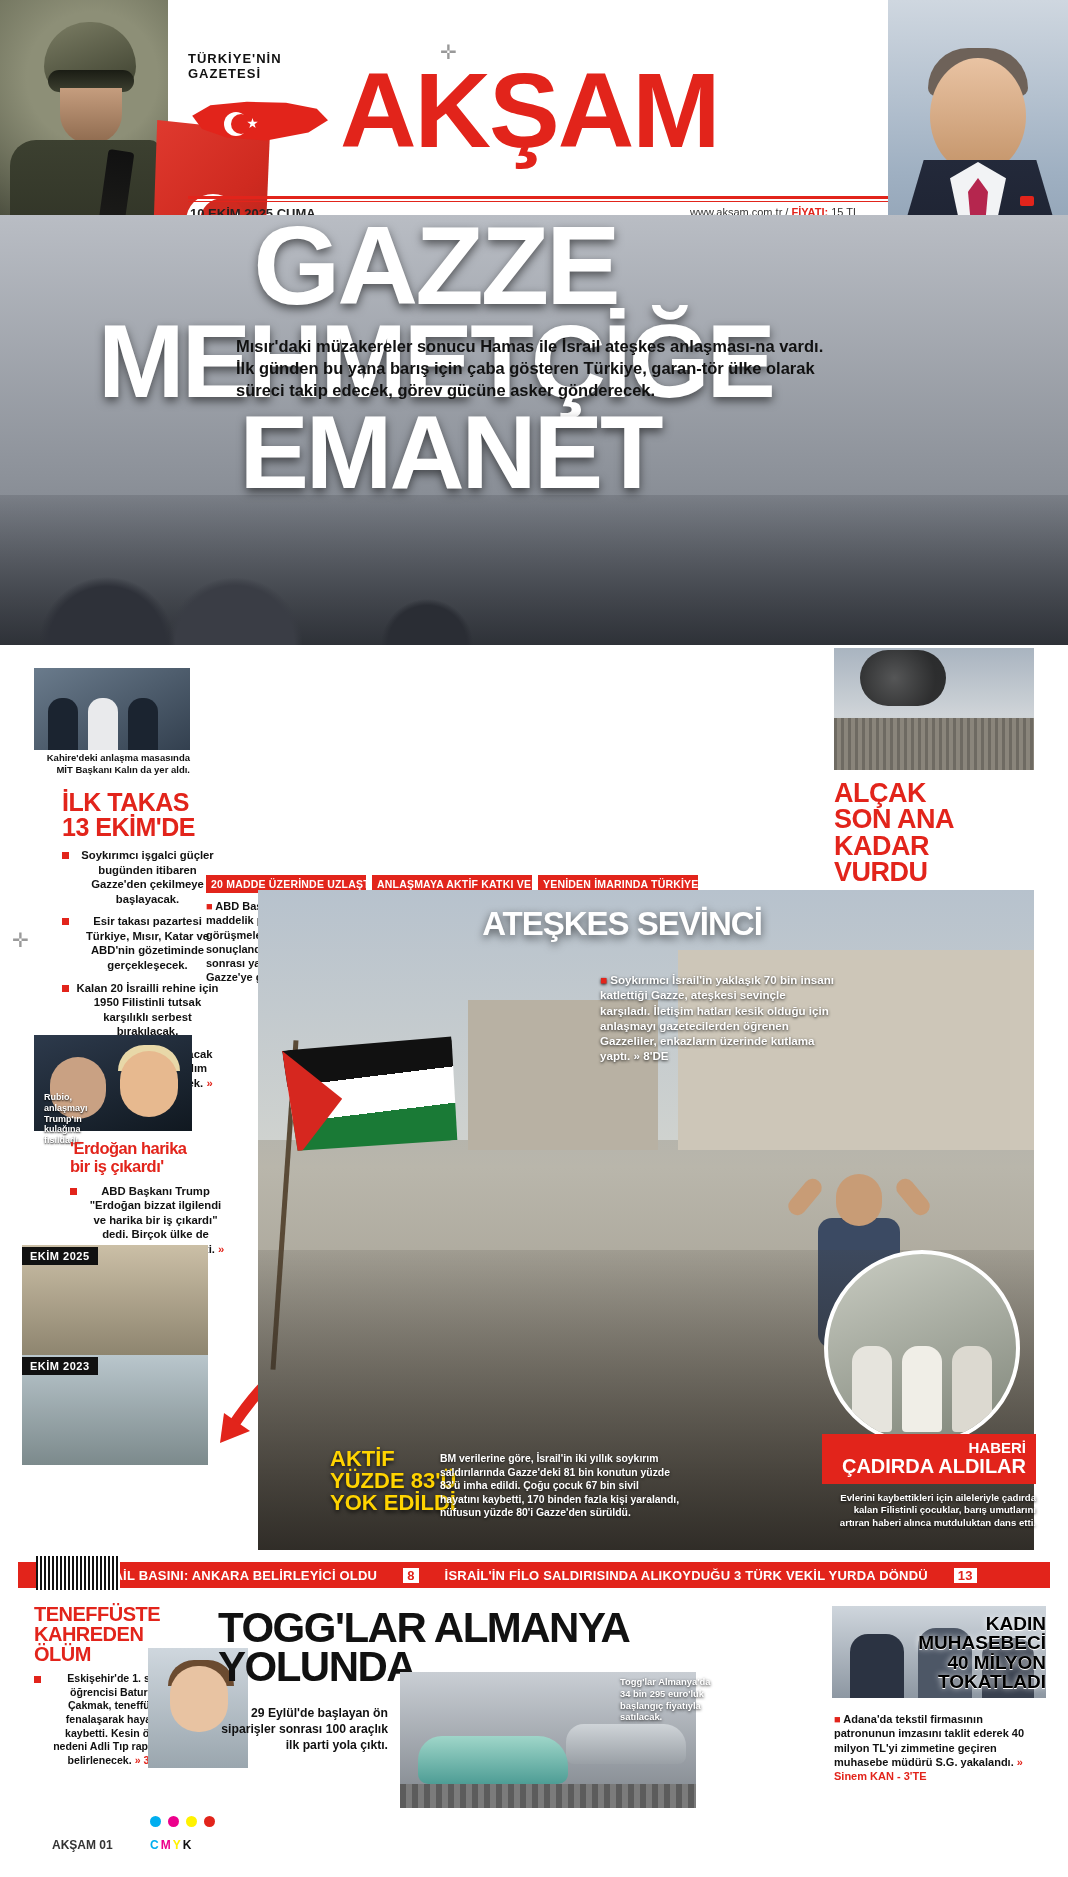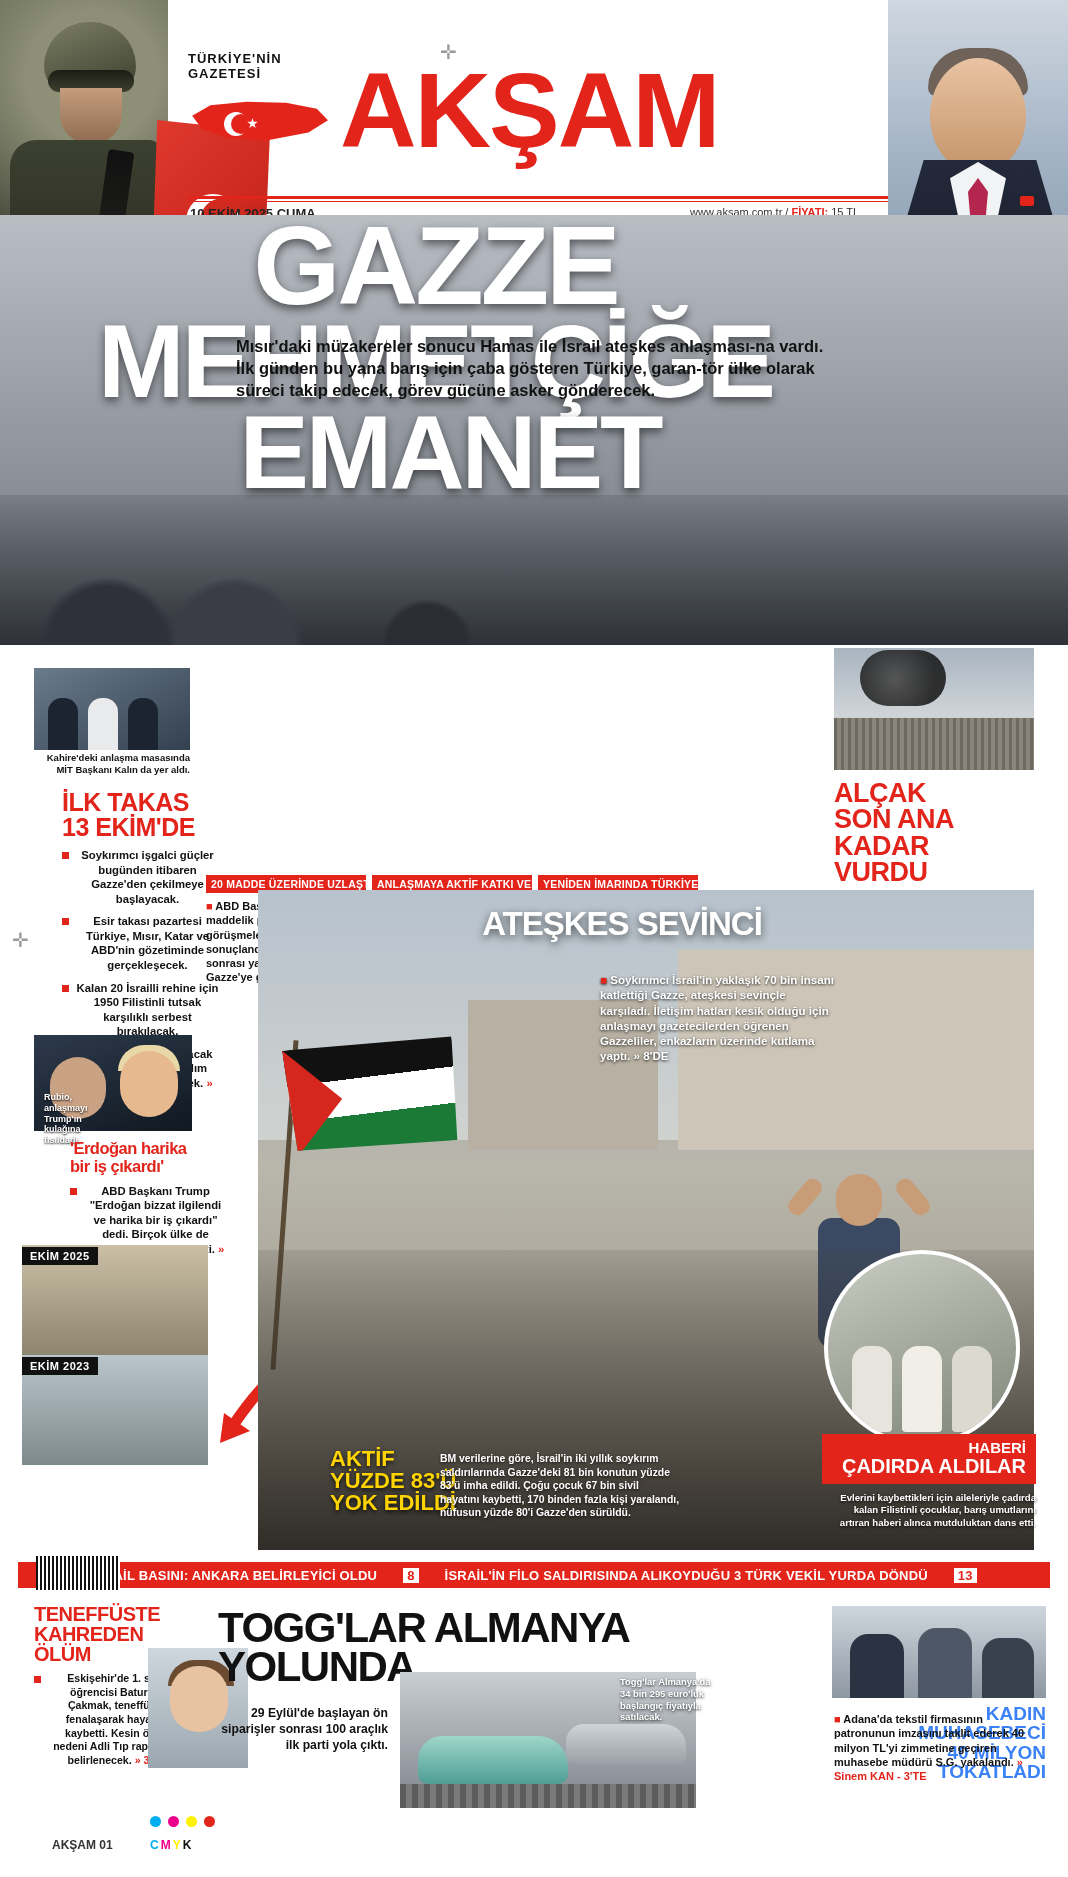--- a/index.html
+++ b/index.html
@@ -383,22 +383,22 @@
   }
 
   .br-photo {
     position:absolute; right:22px; top:1606px; width:214px; height:92px;
     background:linear-gradient(180deg,#cfd6dd,#8d97a2); overflow:hidden;
   }
   .br-photo .p1 { position:absolute; left:18px; bottom:0; width:54px; height:64px; background:#2b3342; border-radius:18px 18px 0 0;}
   .br-photo .p2 { position:absolute; left:86px; bottom:0; width:54px; height:70px; background:#4d5766; border-radius:18px 18px 0 0;}
   .br-photo .p3 { position:absolute; left:150px; bottom:0; width:52px; height:60px; background:#39414f; border-radius:18px 18px 0 0;}
   .kadin-badge {
-    position:absolute; right:22px; top:1704px; width:160px; text-align:right;
-    color:#3b82f6; font-weight:bold; font-size:19px; line-height:1.02;
+    position:absolute; right:22px; top:1614px; width:160px; text-align:right;
+    color:#000000; font-weight:bold; font-size:19px; line-height:1.02;
     text-shadow:0 1px 0 #fff, 0 0 6px #fff;
   }
   .kadin-text {
     position:absolute; right:22px; top:1712px; width:212px; font-size:11px; line-height:1.3; font-weight:bold;
   }
 
   
   .dots { position:absolute; left:150px; top:1816px; display:flex; gap:7px; }
   .dot { width:11px; height:11px; border-radius:50%; }
   .footer-left { position:absolute; left:52px; top:1838px; font-size:12px; font-weight:bold; color:#333; }

